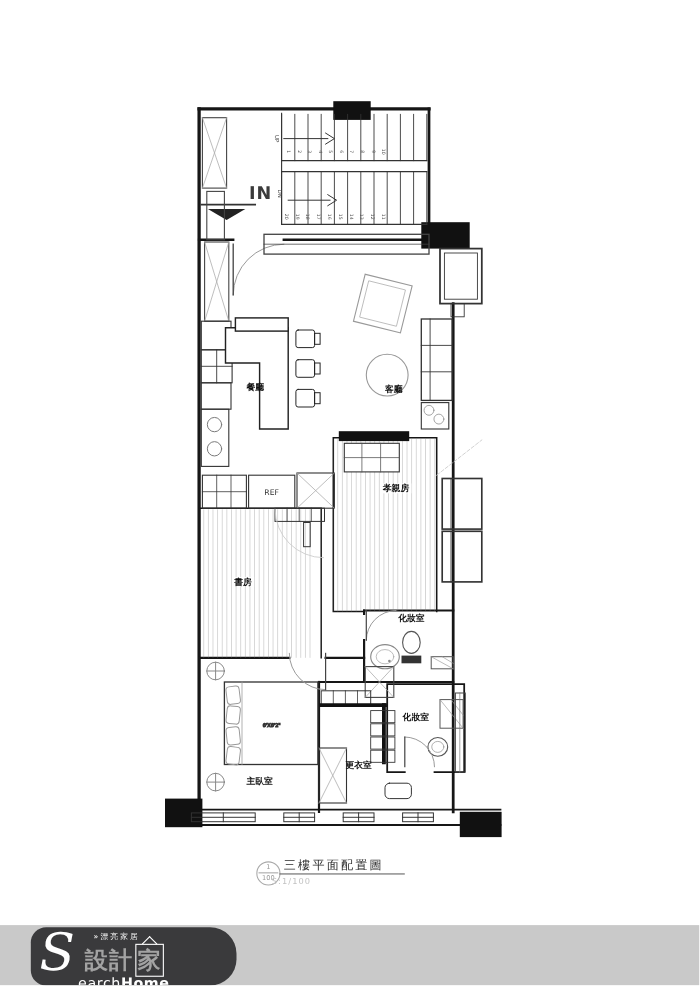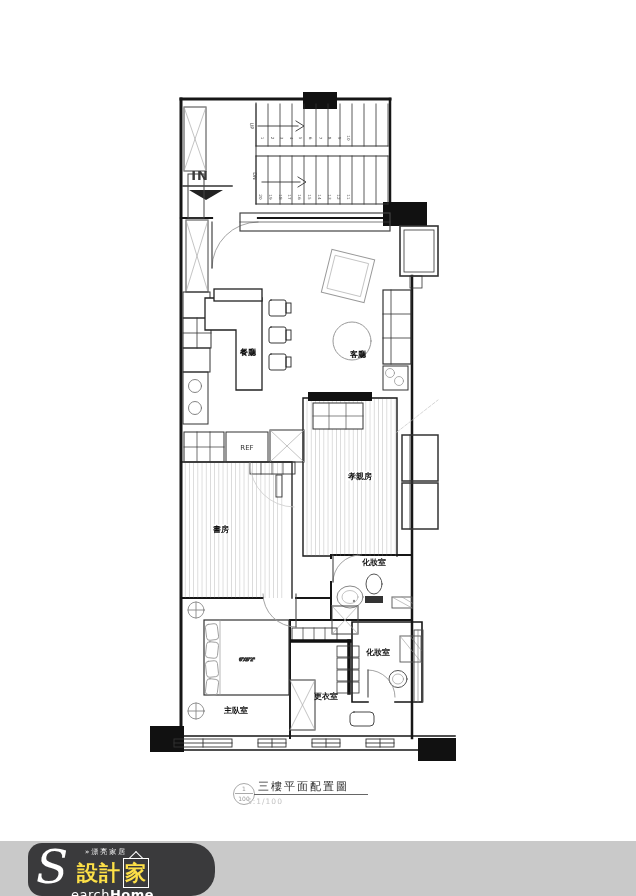--- a/index.html
+++ b/index.html
@@ -3,38 +3,38 @@
 <meta charset="utf-8">
 <style>
   html,body{margin:0;padding:0;background:#fff;}
   #stage{position:relative;width:636px;height:896px;background:#ffffff;overflow:hidden;
          font-family:"DejaVu Sans",sans-serif;}
   svg text{font-family:"DejaVu Sans",sans-serif;}
   .stairnum{font-size:4.2px;fill:#555;text-anchor:middle;}
   .lbl{position:absolute;transform:translate(-50%,-50%);font-size:8px;font-weight:bold;
        color:#111;white-space:nowrap;letter-spacing:0px;}
   .chip{background:rgba(255,255,255,.92);padding:0 2px;line-height:9px;}
-  .in-label{font-size:13px;font-weight:bold;color:#3a3a3a;letter-spacing:1px;}
+  .in-label{font-size:16px;font-weight:bold;color:#3a3a3a;letter-spacing:1px;margin-left:37px;}
   
   .cap-circle{position:absolute;left:233px;top:783px;width:20px;height:20px;border:1px solid #aaa;
       border-radius:50%;font-size:6px;color:#999;text-align:center;line-height:9px;}
   .cap-circle .sep{display:block;height:1px;background:#aaa;margin:0 1px;}
   .cap-title{position:absolute;left:258px;top:779px;font-size:11px;font-weight:normal;color:#2b2b2b;
       letter-spacing:2px;}
   .cap-underline{position:absolute;left:254px;top:794px;width:114px;height:1px;background:#666;}
   .cap-scale{position:absolute;left:247px;top:797px;font-size:7.5px;color:#c2c2c2;letter-spacing:1px;}
   
   .footer-bar{position:absolute;left:0;right:0;top:841px;height:55px;background:#c9c9c9;}
   .footer-block{position:absolute;left:28px;top:843px;width:187px;height:53px;background:#3a3a3c;
       border-radius:14px 24px 24px 14px;}
   .logo-s{position:absolute;left:8px;top:-4px;font-family:"DejaVu Serif",serif;font-style:italic;
       font-size:47px;color:#fff;}
   .logo-tag{position:absolute;left:57px;top:4px;font-size:7px;color:#fff;letter-spacing:2px;}
   .logo-name{position:absolute;left:49px;top:15px;font-family:Liberation Serif, serif;
-      font-size:21px;font-weight:bold;color:#fde047;letter-spacing:1px;}
+      font-size:21px;font-weight:bold;color:#a3a3a3;letter-spacing:1px;}
   .home-box{display:inline-block;border:1.5px solid #fff;padding:0 1px;position:relative;margin-left:2px;}
   .home-box::before{content:"";position:absolute;top:-6px;left:50%;width:9px;height:9px;
       transform:translateX(-50%) rotate(45deg);border-left:1.5px solid #fff;border-top:1.5px solid #fff;}
   .logo-sub{position:absolute;left:43px;top:44px;font-size:13px;color:#fff;letter-spacing:.5px;}
   .logo-sub b{font-weight:bold;}
 </style>
 </head>
 <body>
 
 <div id="stage">
@@ -293,23 +293,23 @@
       <rect x="312" y="739" width="28" height="8"></rect>
         <line x1="312" y1="743" x2="340" y2="743"></line>
         <line x1="326" y1="739" x2="326" y2="747"></line>
       <rect x="366" y="739" width="28" height="8"></rect>
         <line x1="366" y1="743" x2="394" y2="743"></line>
         <line x1="380" y1="739" x2="380" y2="747"></line>
     </g>
   </svg>
 
   <div class="lbl in-label" style="left:200px;top:175px">IN</div>
-  <div class="lbl" style="left:248px;top:352px">餐廳</div>
+  <div class="lbl" style="left:232px;top:352px">餐廳</div>
   <div class="lbl" style="left:358px;top:354px">客廳</div>
-  <div class="lbl chip" style="left:360px;top:476px">孝親房</div>
+  <div class="lbl chip" style="left:360px;top:444px">孝親房</div>
   <div class="lbl chip" style="left:221px;top:529px">書房</div>
   <div class="lbl" style="left:374px;top:562px">化妝室</div>
   <div class="lbl" style="left:378px;top:652px">化妝室</div>
   <div class="lbl" style="left:236px;top:710px">主臥室</div>
   <div class="lbl" style="left:326px;top:696px">更衣室</div>
 
   <div class="cap-circle">
     <span>1</span>
     <span class="sep"></span>
     <span>100</span>

